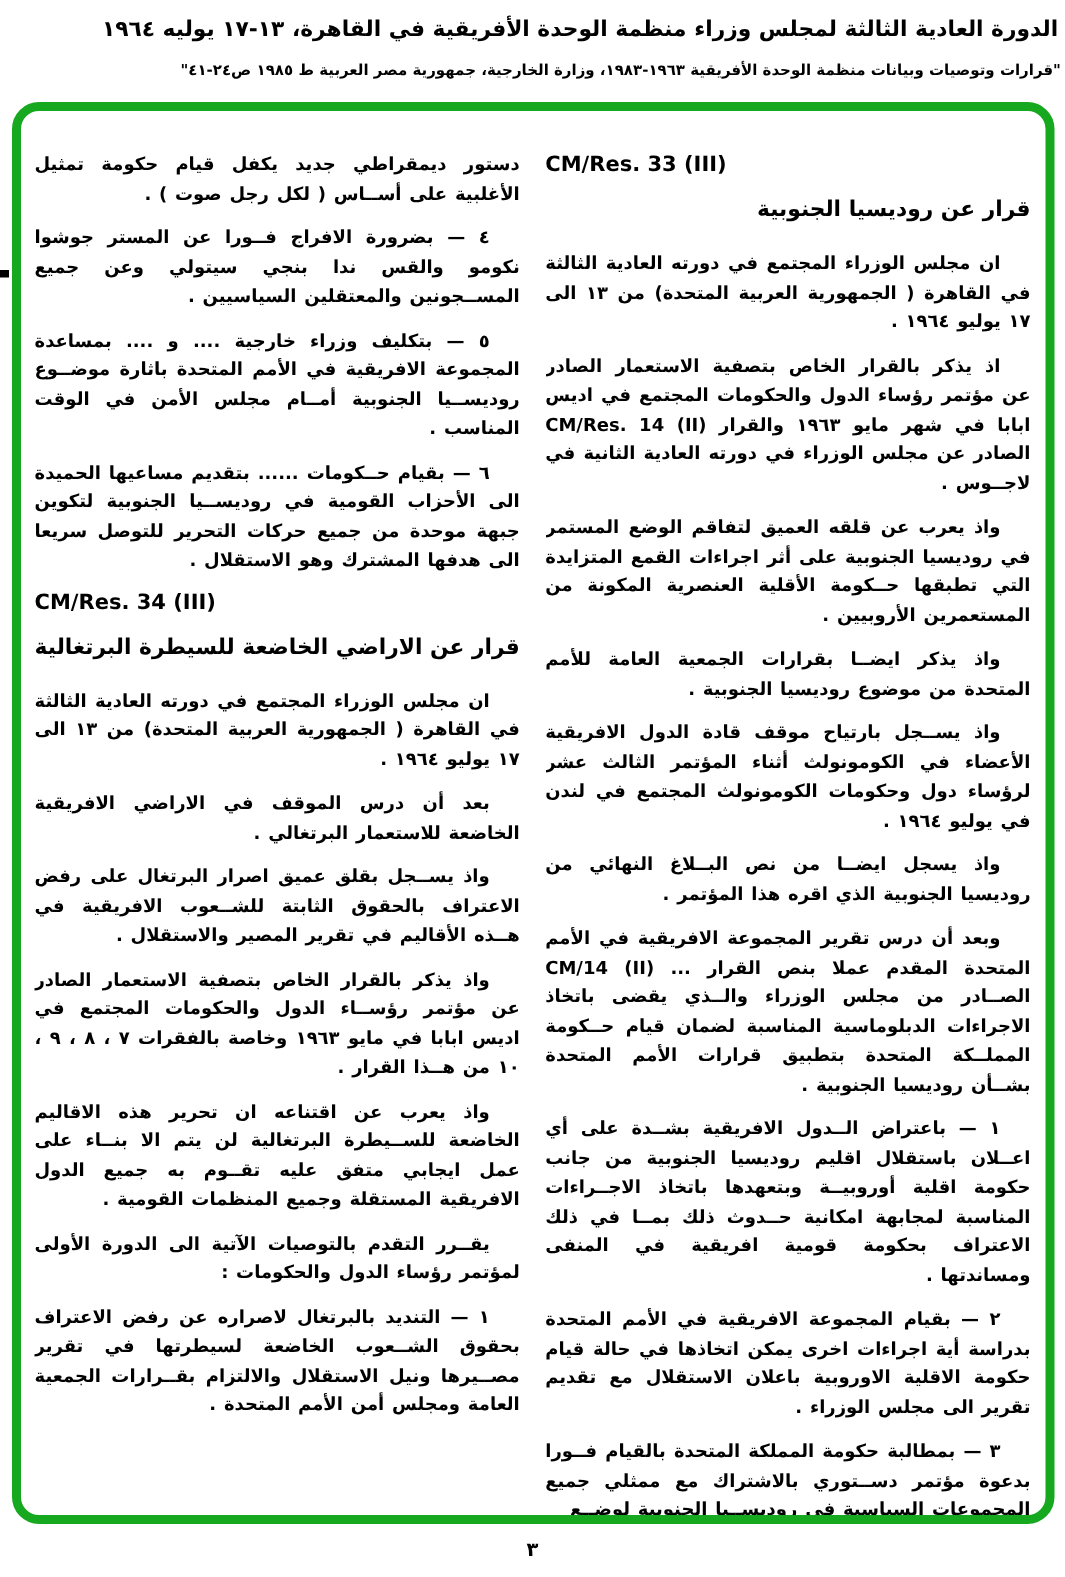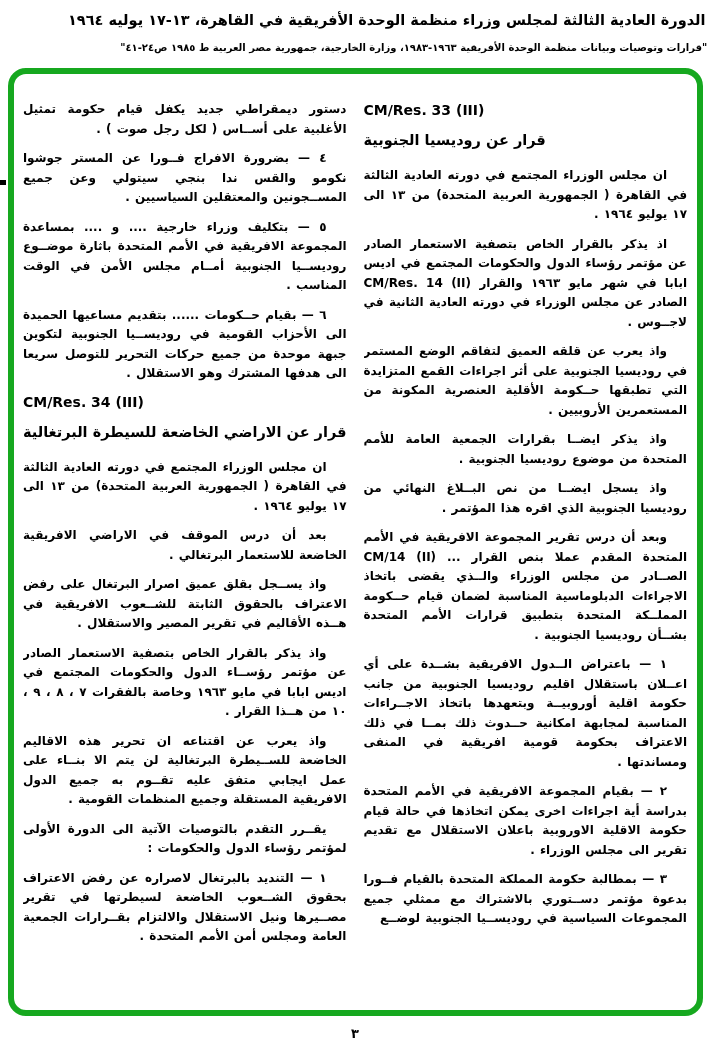--- a/index.html
+++ b/index.html
@@ -45,21 +45,21 @@
   }
   .cm-code{
     direction:ltr;
     text-align:left;
     font-weight:bold;
     font-size:14px;
     margin:2px 0 14px 0;
     font-family:"DejaVu Sans",sans-serif;
   }
   .res-heading{
-    text-align:left;
+    text-align:right;
     font-weight:bold;
     font-size:14.5px;
     margin:0 0 18px 0;
   }
   p.para{
     font-size:12px;
     font-weight:bold;
     line-height:19.5px;
     text-align:justify;
     text-indent:20px;
@@ -87,20 +87,21 @@
 
 <div class="columns">
 
   <div class="col">
     <div class="cm-code">CM/Res. 33 (III)</div>
     <div class="res-heading">قرار عن روديسيا الجنوبية</div>
     <p class="para">ان مجلس الوزراء المجتمع في دورته العادية الثالثة في القاهرة ( الجمهورية العربية المتحدة) من ١٣ الى ١٧ يوليو ١٩٦٤ .</p>
     <p class="para">اذ يذكر بالقرار الخاص بتصفية الاستعمار الصادر عن مؤتمر رؤساء الدول والحكومات المجتمع في اديس ابابا في شهر مايو ١٩٦٣ والقرار CM/Res. 14 (II) الصادر عن مجلس الوزراء في دورته العادية الثانية في لاجــوس .</p>
     <p class="para">واذ يعرب عن قلقه العميق لتفاقم الوضع المستمر في روديسيا الجنوبية على أثر اجراءات القمع المتزايدة التي تطبقها حــكومة الأقلية العنصرية المكونة من المستعمرين الأروبيين .</p>
     <p class="para">واذ يذكر ايضــا بقرارات الجمعية العامة للأمم المتحدة من موضوع روديسيا الجنوبية .</p>
+    <p class="para">واذ يســجل بارتياح موقف قادة الدول الافريقية الأعضاء في الكومونولث أثناء المؤتمر الثالث عشر لرؤساء دول وحكومات الكومونولث المجتمع في لندن في يوليو ١٩٦٤ .</p>
     <p class="para">واذ يسجل ايضــا من نص البــلاغ النهائي من روديسيا الجنوبية الذي اقره هذا المؤتمر .</p>
     <p class="para">وبعد أن درس تقرير المجموعة الافريقية في الأمم المتحدة المقدم عملا بنص القرار ... CM/14 (II) الصــادر من مجلس الوزراء والــذي يقضى باتخاذ الاجراءات الدبلوماسية المناسبة لضمان قيام حــكومة المملــكة المتحدة بتطبيق قرارات الأمم المتحدة بشــأن روديسيا الجنوبية .</p>
     <p class="para">١ — باعتراض الــدول الافريقية بشــدة على أي اعــلان باستقلال اقليم روديسيا الجنوبية من جانب حكومة اقلية أوروبيــة وبتعهدها باتخاذ الاجــراءات المناسبة لمجابهة امكانية حــدوث ذلك بمــا في ذلك الاعتراف بحكومة قومية افريقية في المنفى ومساندتها .</p>
     <p class="para">٢ — بقيام المجموعة الافريقية في الأمم المتحدة بدراسة أية اجراءات اخرى يمكن اتخاذها في حالة قيام حكومة الاقلية الاوروبية باعلان الاستقلال مع تقديم تقرير الى مجلس الوزراء .</p>
     <p class="para">٣ — بمطالبة حكومة المملكة المتحدة بالقيام فــورا بدعوة مؤتمر دســتوري بالاشتراك مع ممثلي جميع المجموعات السياسية في روديســيا الجنوبية لوضــع</p>
   </div>
 
   <div class="col">
     <p class="para no-indent">دستور ديمقراطي جديد يكفل قيام حكومة تمثيل الأغلبية على أســاس ( لكل رجل صوت ) .</p>
     <p class="para">٤ — بضرورة الافراج فــورا عن المستر جوشوا نكومو والقس ندا بنجي سيتولي وعن جميع المســجونين والمعتقلين السياسيين .</p>

